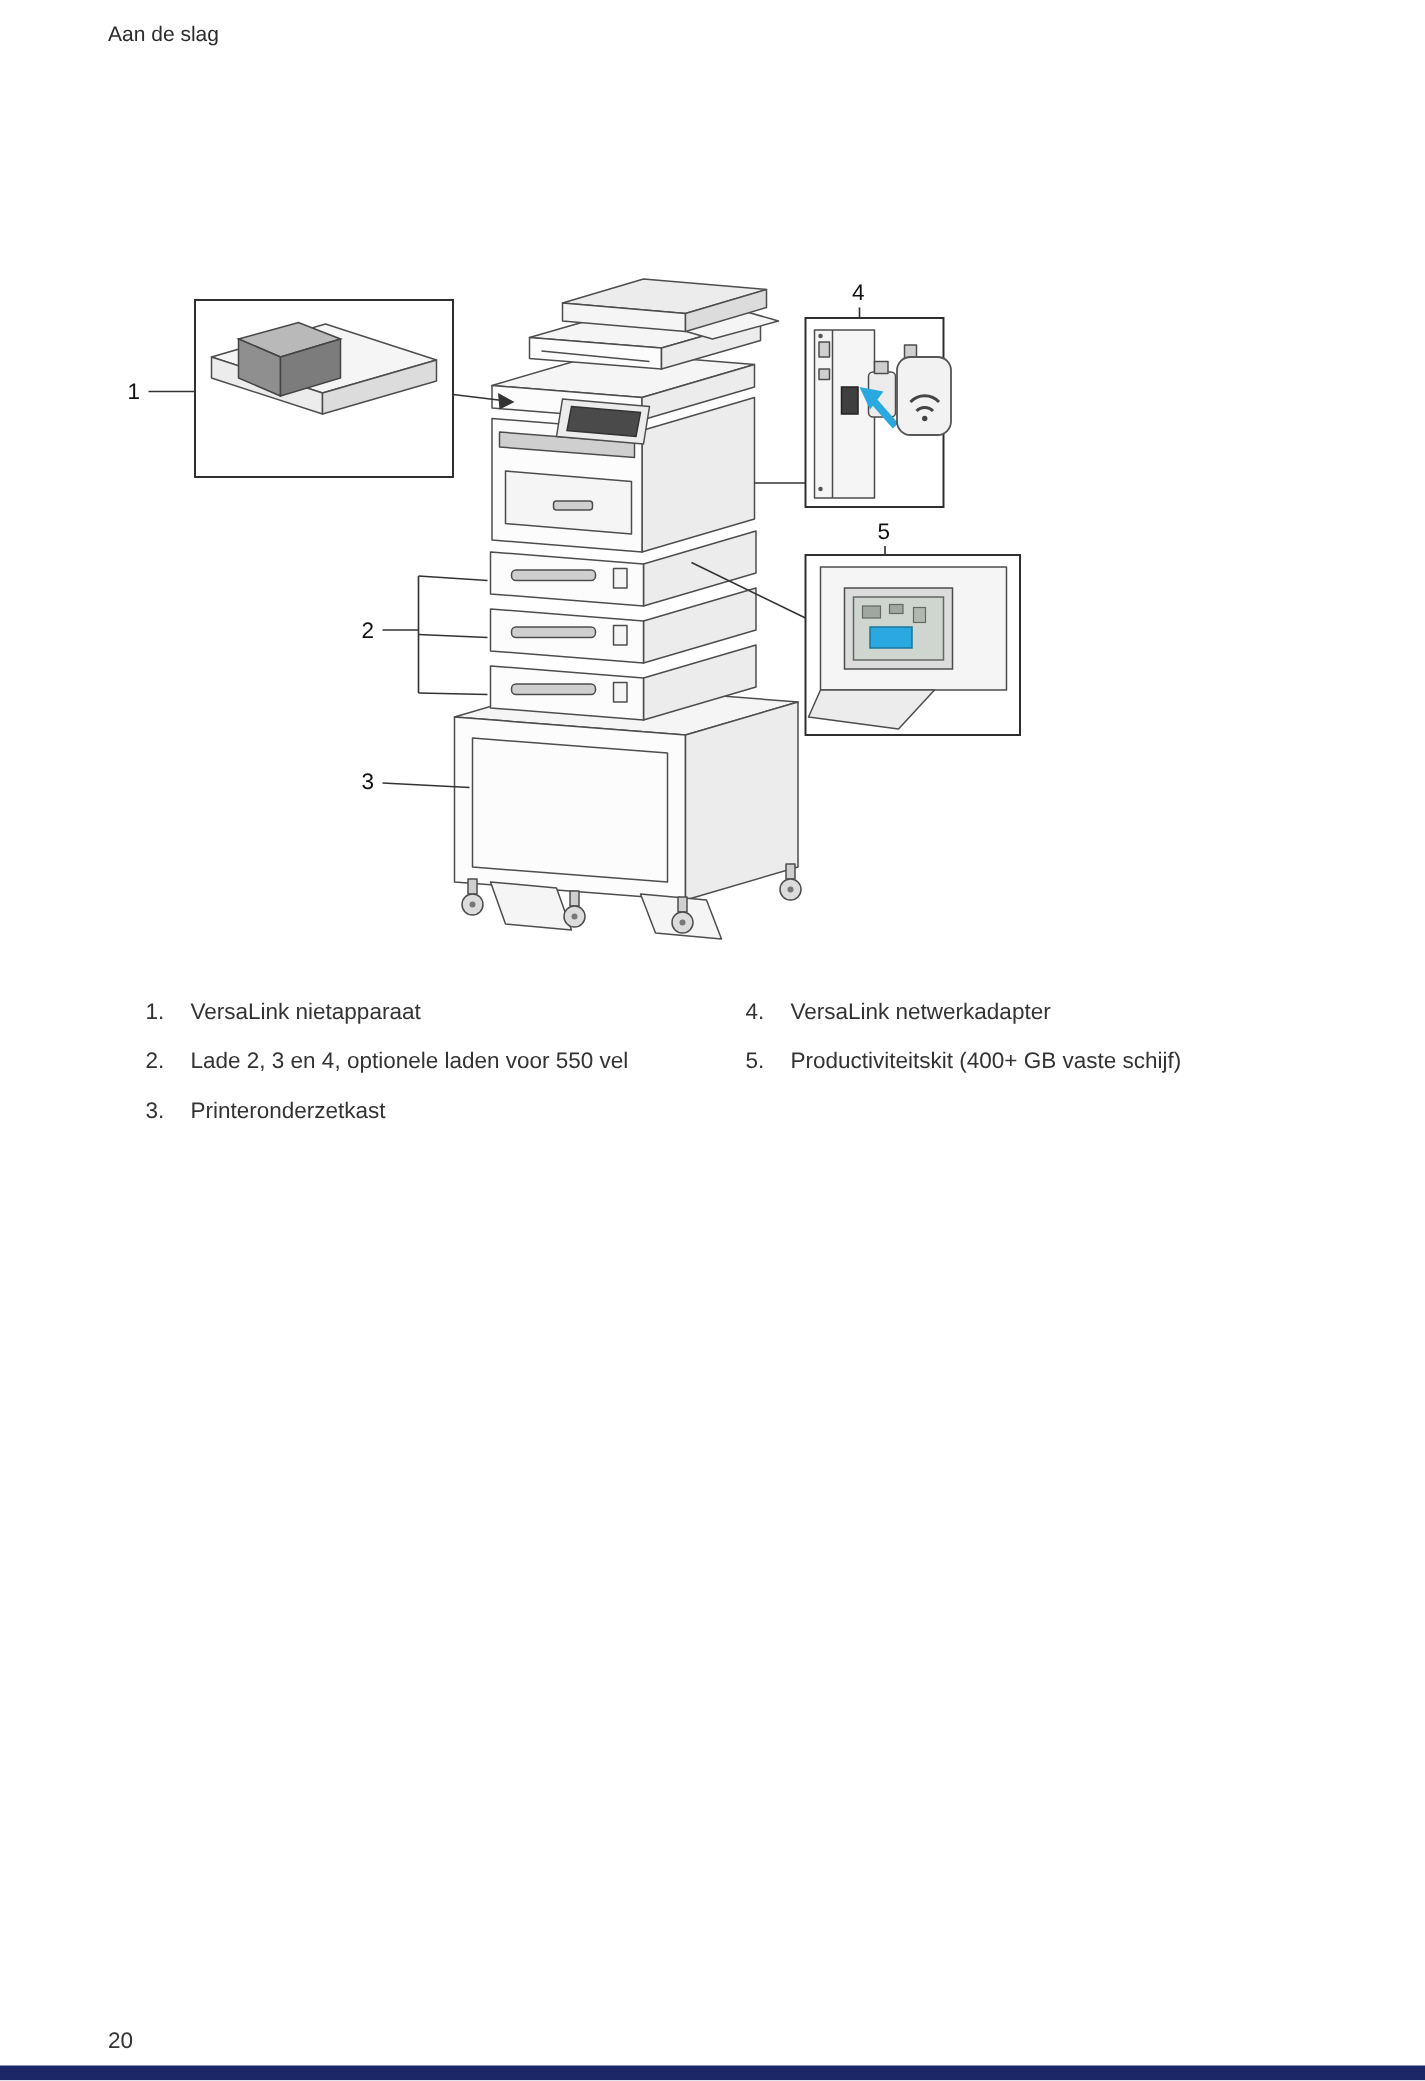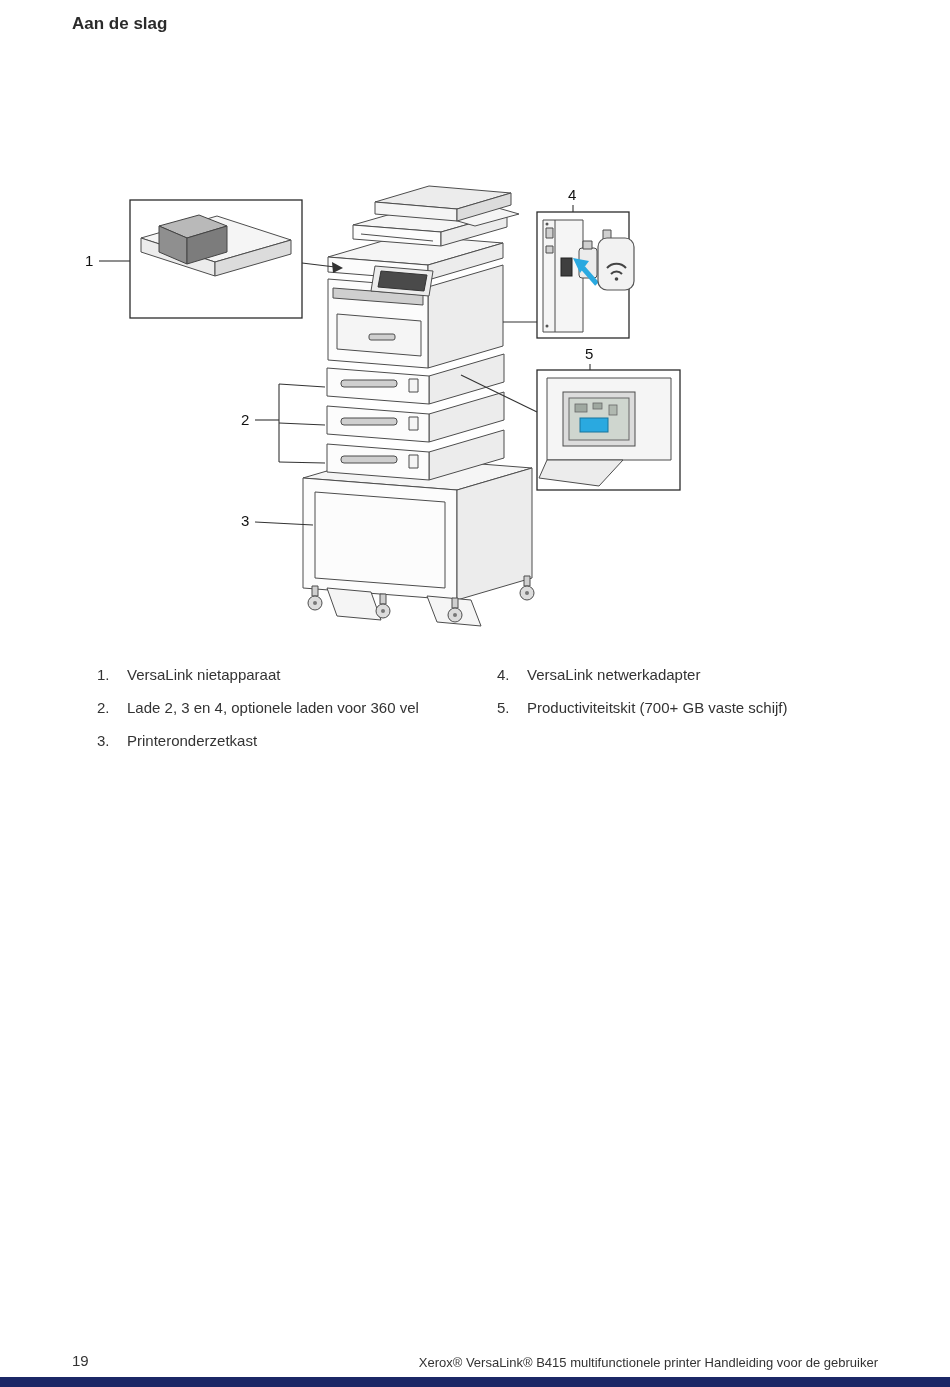--- a/index.html
+++ b/index.html
@@ -9,23 +9,22 @@
     height: 1387px;
     background: #ffffff;
     overflow: hidden;
     font-family: "Liberation Sans", sans-serif;
     color: #333333;
   }
   .running-header {
     position: absolute;
     left: 72px;
     top: 14px;
-    font-size: 17px;
+    font-size: 14px;
     color: #2b2b2b;
-    font-weight: bold;
   }
   .figure-wrap {
     position: absolute;
     left: 75px;
     top: 162px;
     width: 620px;
     height: 480px;
   }
   
   .ln  { fill: none;    stroke: #4d4d4d; stroke-width: 1; stroke-linejoin: round; }
@@ -238,36 +237,35 @@
     </svg>
   </div>
 
   <div class="legend-col" style="left:97px; top:665px; width:380px;">
     <div class="legend-row">
       <span class="legend-num">1.</span>
       <span class="legend-label">VersaLink nietapparaat</span>
     </div>
     <div class="legend-row">
       <span class="legend-num">2.</span>
-      <span class="legend-label">Lade 2, 3 en 4, optionele laden voor 360 vel</span>
+      <span class="legend-label">Lade 2, 3 en 4, optionele laden voor 550 vel</span>
     </div>
     <div class="legend-row">
       <span class="legend-num">3.</span>
       <span class="legend-label">Printeronderzetkast</span>
     </div>
   </div>
 
   <div class="legend-col" style="left:497px; top:665px; width:380px;">
     <div class="legend-row">
       <span class="legend-num">4.</span>
       <span class="legend-label">VersaLink netwerkadapter</span>
     </div>
     <div class="legend-row">
       <span class="legend-num">5.</span>
-      <span class="legend-label">Productiviteitskit (700+ GB vaste schijf)</span>
+      <span class="legend-label">Productiviteitskit (400+ GB vaste schijf)</span>
     </div>
   </div>
 
-  <div class="footer-page-number">19</div>
-  <div class="footer-doc-title">Xerox® VersaLink® B415 multifunctionele printer Handleiding voor de gebruiker</div>
+  <div class="footer-page-number">20</div>
   <div class="accent-bar" style="background: rgb(27, 39, 102);"></div>
 
 </div>
 
 </body></html>

